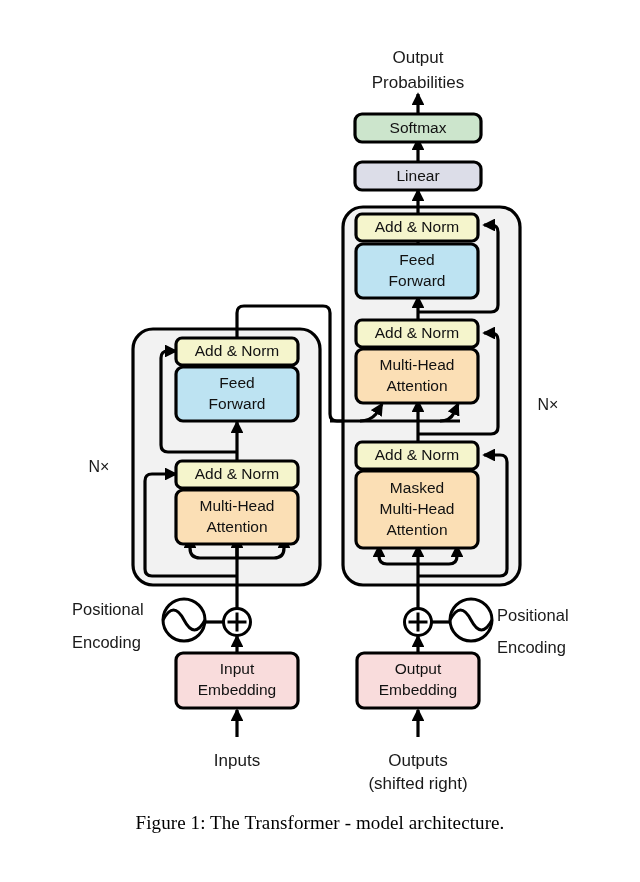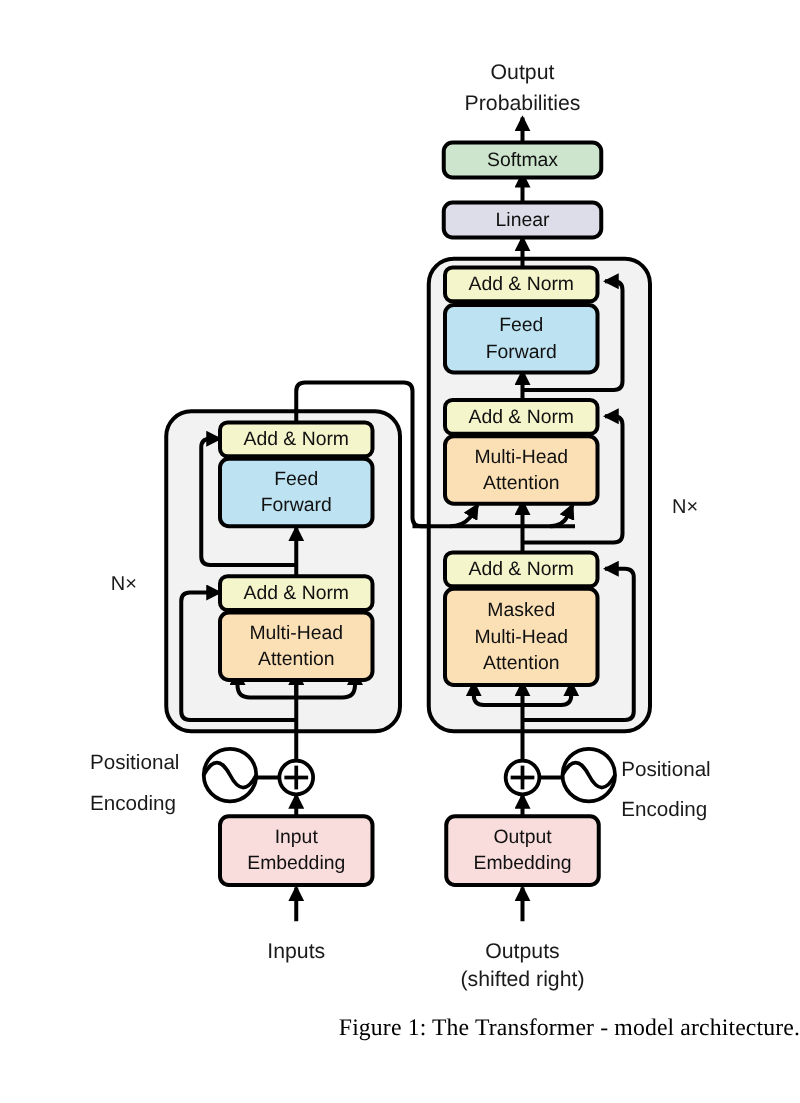--- a/index.html
+++ b/index.html
@@ -8,21 +8,21 @@
   #figure{position:relative;width:640px;height:882px;background:#fff;}
   svg{display:block;}
   .blk-text{font-family:"Liberation Sans","DejaVu Sans",sans-serif;
             font-size:15.5px;fill:#111;text-anchor:middle;dominant-baseline:middle;}
   .outer-text{font-family:"Liberation Sans","DejaVu Sans",sans-serif;
               font-size:17px;fill:#1a1a1a;text-anchor:middle;}
   .nx-text{font-family:"Liberation Sans","DejaVu Sans",sans-serif;
            font-size:16px;fill:#1a1a1a;text-anchor:middle;}
   .pe-text{font-family:"Liberation Sans","DejaVu Sans",sans-serif;
            font-size:16.5px;fill:#1a1a1a;}
-  .caption{position:absolute;left:0;top:812px;width:640px;text-align:right;
+  .caption{position:absolute;left:0;top:812px;width:640px;text-align:center;
            font-family:"Liberation Serif","DejaVu Serif",serif;
            font-size:19px;color:#000;letter-spacing:.1px;}
   .ln{stroke:#000;stroke-width:3.2;fill:none;stroke-linecap:butt;stroke-linejoin:round;}
   .ln-thin{stroke:#000;stroke-width:3;fill:none;}
   .panel{fill:#f2f2f2;stroke:#000;stroke-width:3.2;}
   .box{stroke:#000;stroke-width:3.2;}
 </style>
 </head>
 <body>
 

